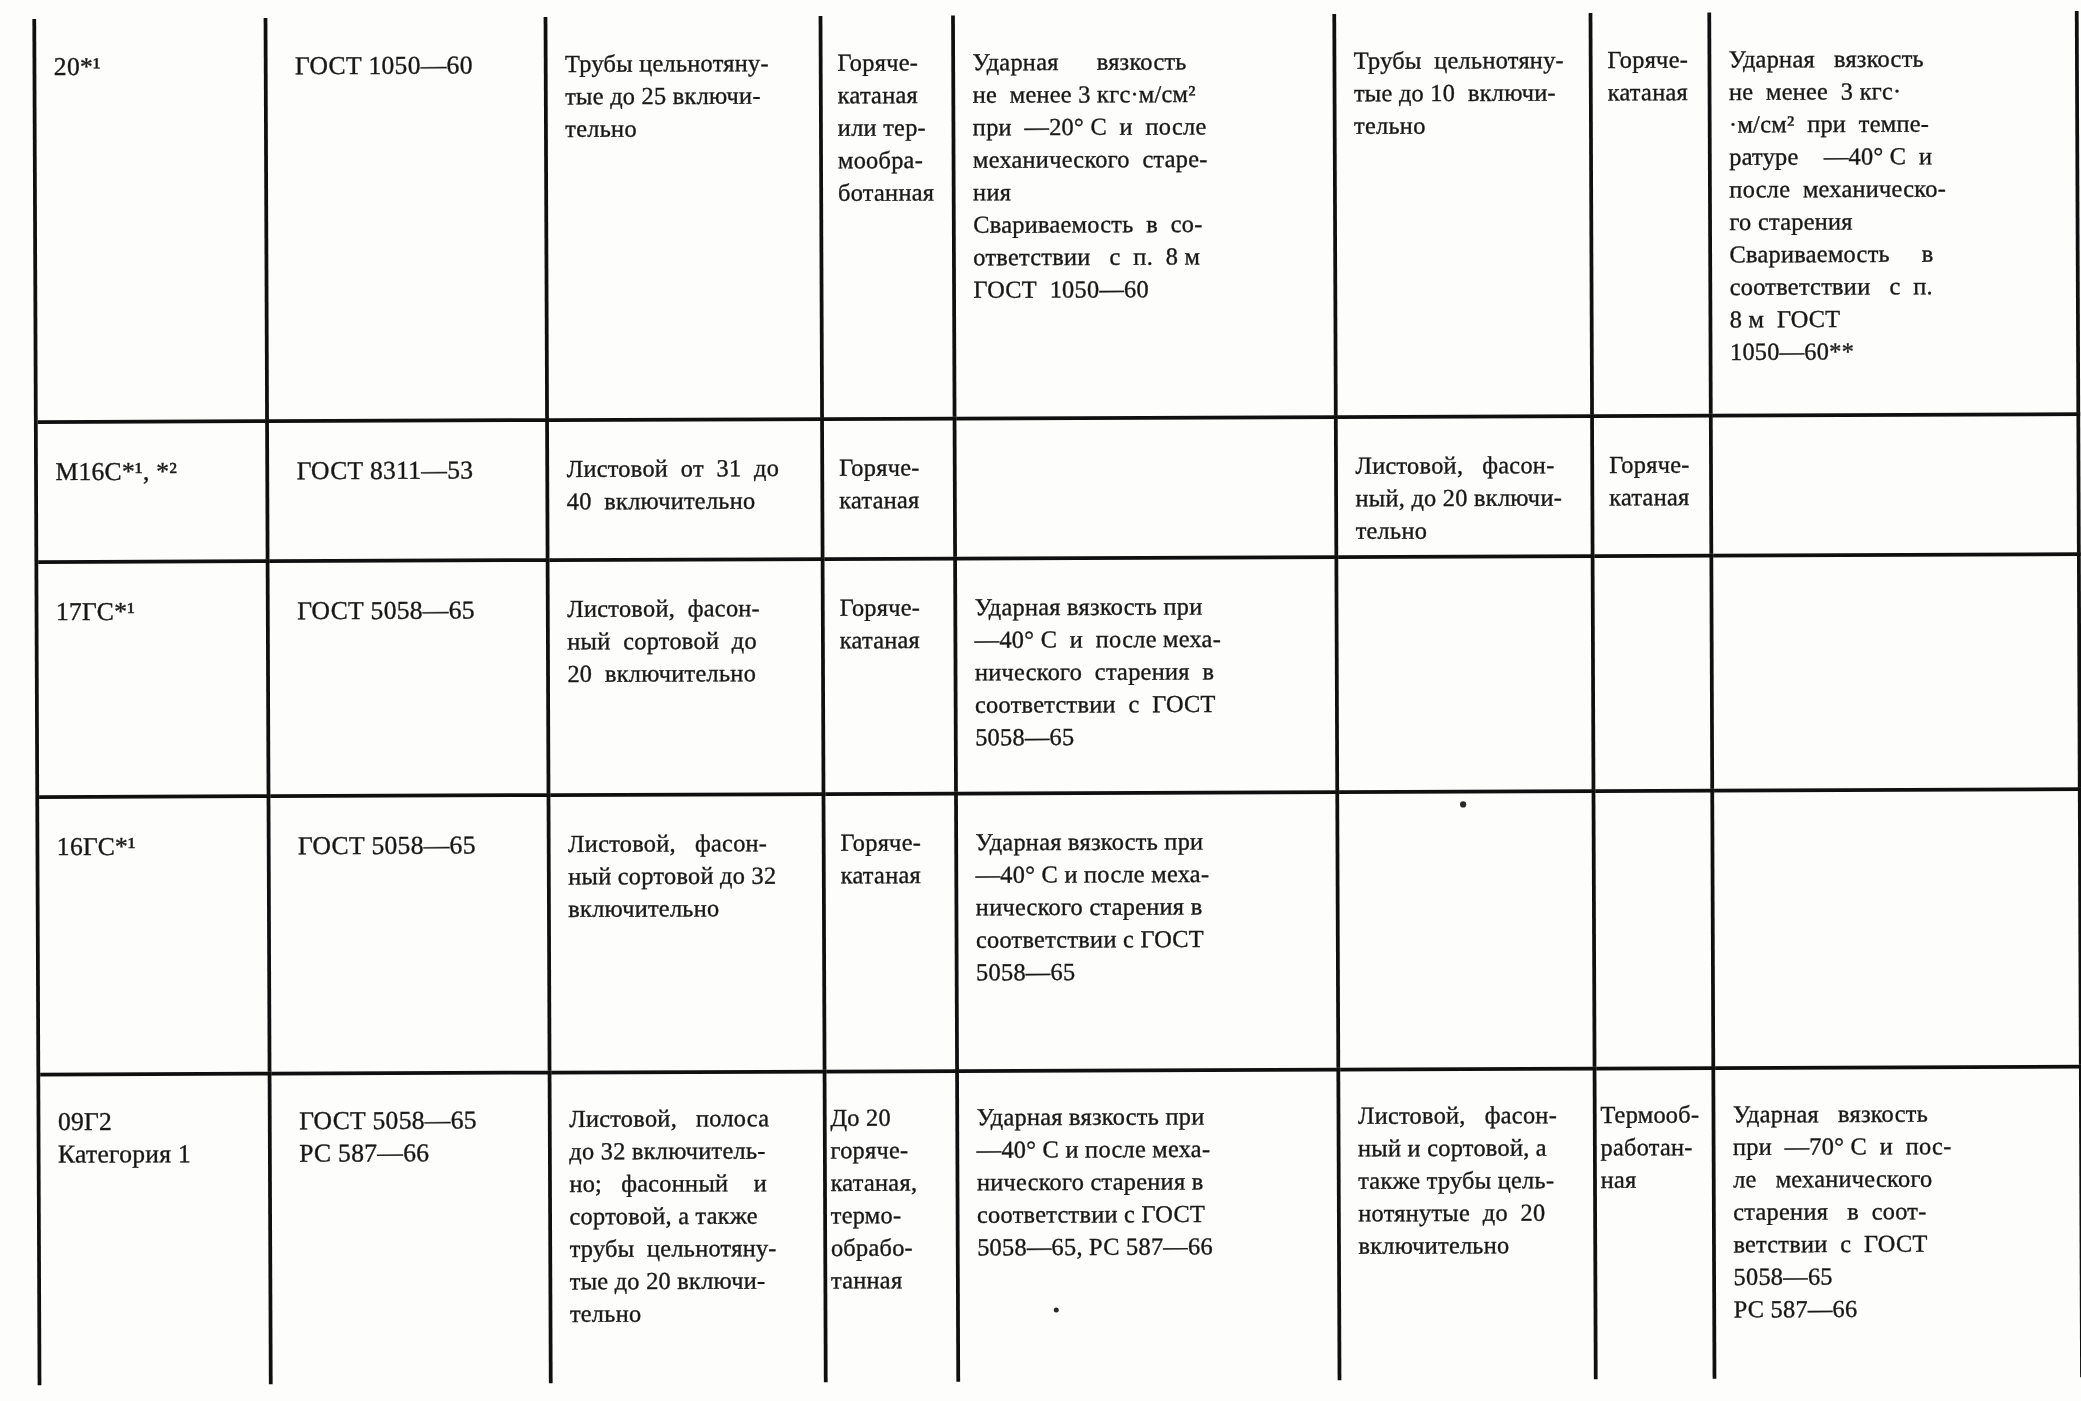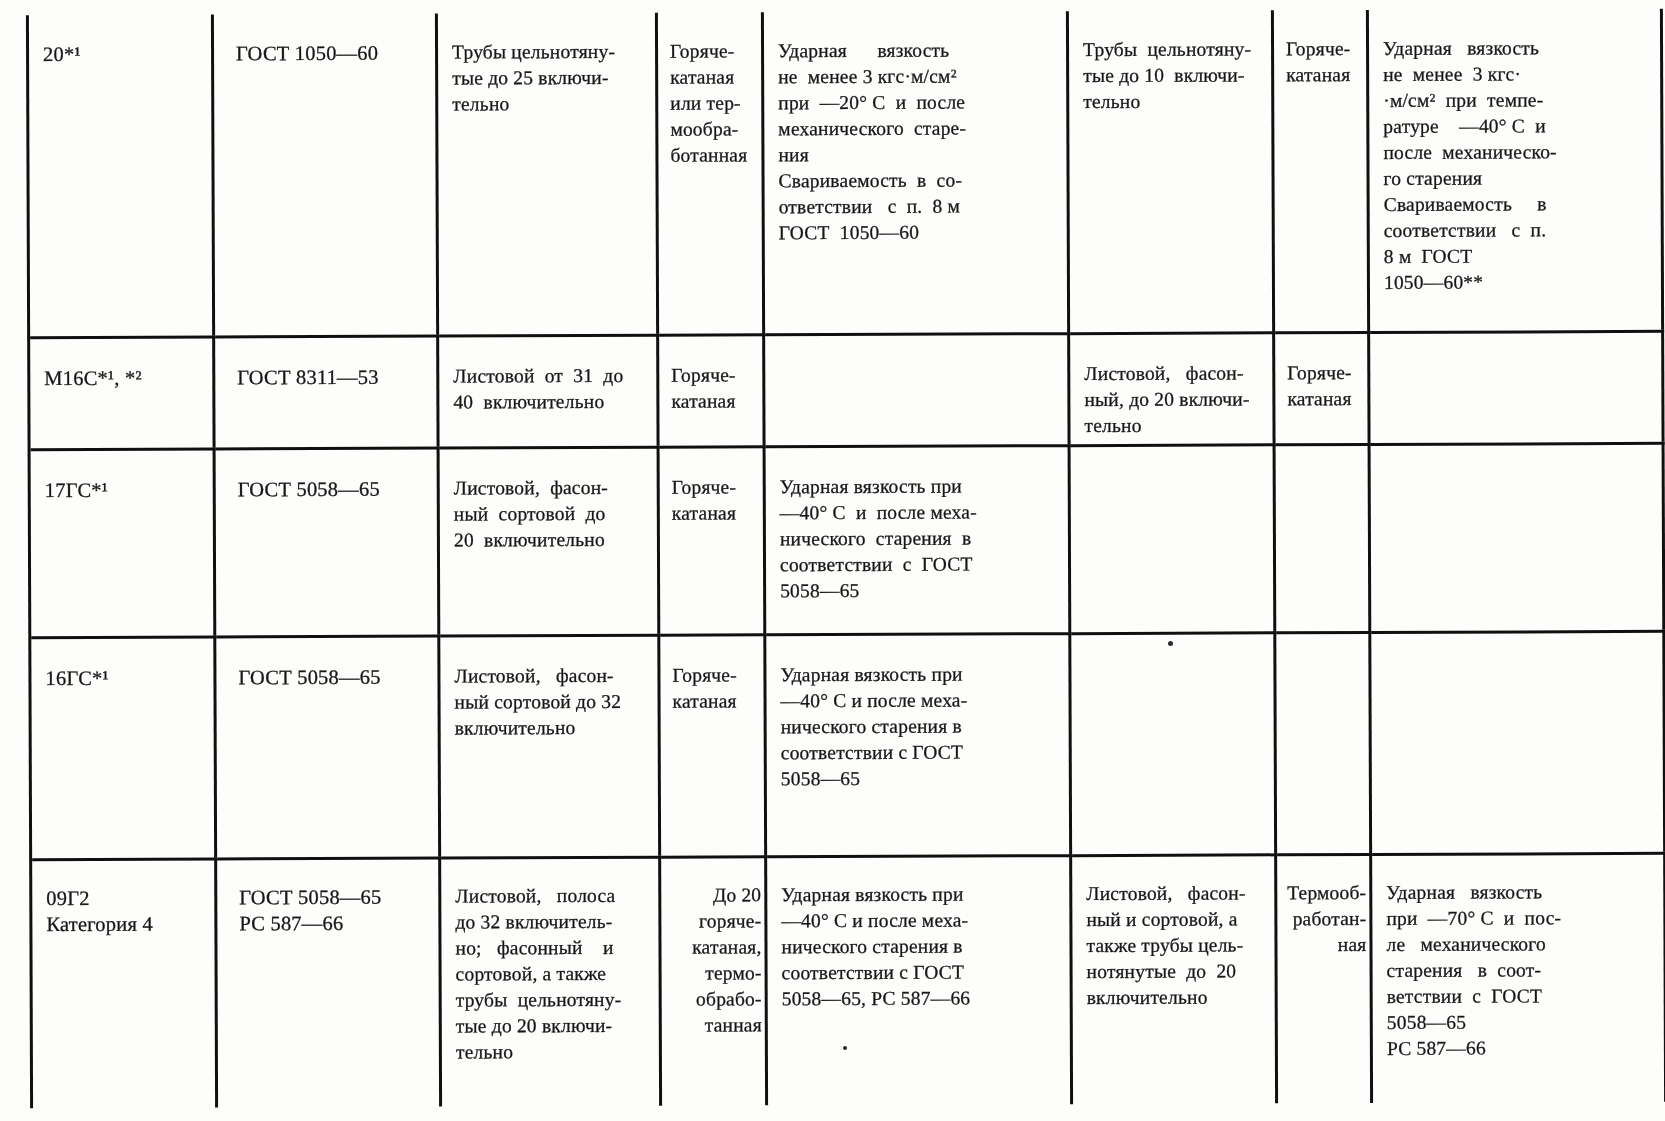--- a/index.html
+++ b/index.html
@@ -35,21 +35,21 @@
     line-height: 26px;
     letter-spacing: 0.2px;
     white-space: pre-wrap;
     -webkit-text-stroke: 0.3px #242424;
     overflow: hidden;
   }
   .bt { border-top: 3px solid #101010; }
   .big { font-size: 20.5px; }
   .std { padding-left: 22px; }
   .cond { padding-left: 12px; padding-right: 4px; }
-  .center { text-align: right; padding-left: 3px; padding-right: 3px; }
+  .center { text-align: left; padding-left: 3px; padding-right: 3px; }
   .r5 { padding-top: 24px; }
   .speck {
     position: absolute;
     width: 5px;
     height: 5px;
     border-radius: 50%;
     background: #2a2a2a;
   }
   .speck-1 { left: 1168px; top: 641px; }
   .speck-2 { left: 843px; top: 1046px; width: 4px; height: 4px; }
@@ -143,21 +143,21 @@
 нического старения в
 соответствии с ГОСТ
 5058—65</div>
       <div class="cell bt"></div>
       <div class="cell cond bt"></div>
       <div class="cell bt"></div>
     </div>
 
     <div class="row">
       <div class="cell big bt r5">09Г2
-Категория 4</div>
+Категория 1</div>
       <div class="cell big std bt r5">ГОСТ 5058—65
 РС 587—66</div>
       <div class="cell bt r5">Листовой,   полоса
 до 32 включитель-
 но;   фасонный    и
 сортовой, а также
 трубы  цельнотяну-
 тые до 20 включи-
 тельно</div>
       <div class="cell bt r5 center">До 20

